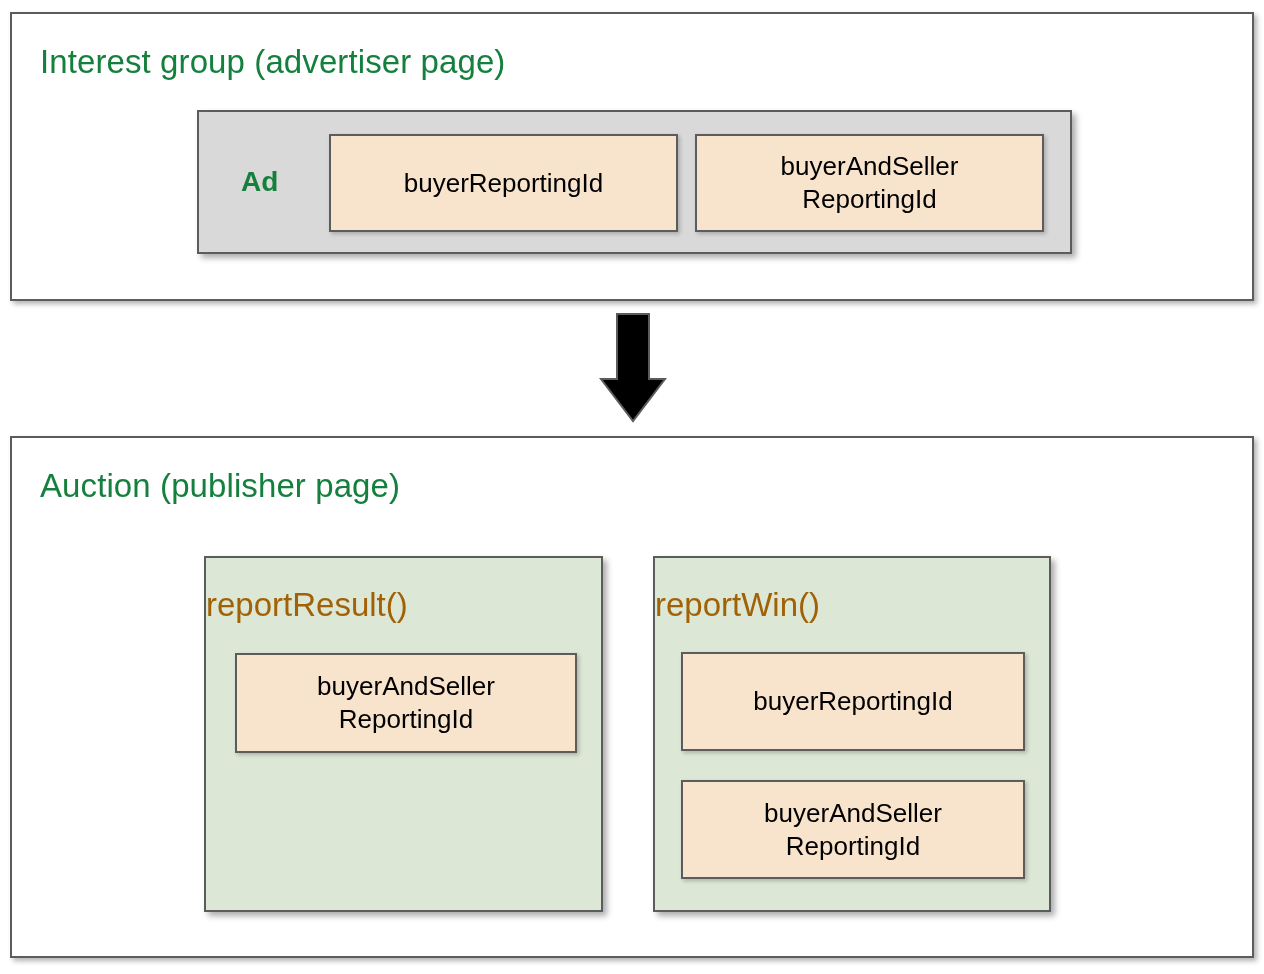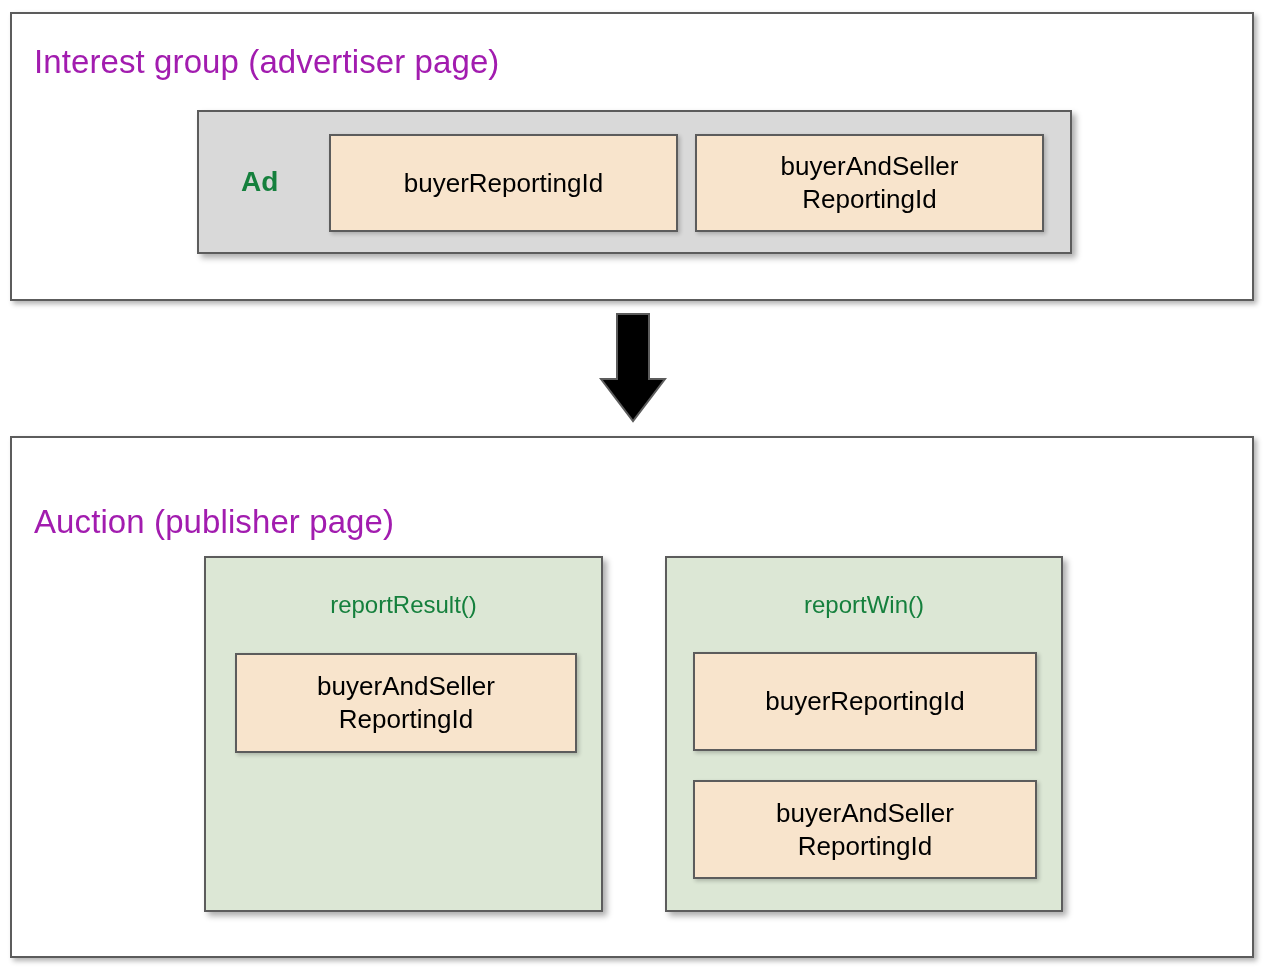--- a/index.html
+++ b/index.html
@@ -37,29 +37,29 @@
   }
   #section-auction {
     left: 10px;
     top: 436px;
     width: 1244px;
     height: 522px;
   }
 
   .section-title {
     position: absolute;
-    left: 22px;
+    left: 28px;
     font-size: 33px;
     line-height: 40px;
     letter-spacing: 0.1px;
-    color: #a21caf;
+    color: #15803d;
     white-space: nowrap;
   }
   #section-interest-group .section-title { top: 28px; }
-  #section-auction .section-title { top: 28px; margin-top: 36px; }
+  #section-auction .section-title { top: 28px; }
 
   
   #ad-container {
     position: absolute;
     left: 185px;
     top: 96px;
     width: 875px;
     height: 144px;
     background: #d9d9d9;
     border: 2px solid #5c5c5c;
@@ -128,31 +128,29 @@
     left: 192px;
     top: 118px;
     width: 399px;
     height: 356px;
   }
   #green-report-win {
     left: 641px;
     top: 118px;
     width: 398px;
     height: 356px;
-    margin-left: 12px;
   }
   .green-title {
     position: absolute;
     left: 0;
     right: 0;
     top: 30px;
-    text-align: center;
-    font-size: 24px;
+    font-size: 33px;
     line-height: 34px;
-    color: #15803d;
+    color: #a16207;
   }
 
   #rr-peach-1 {
     left: 29px;
     top: 95px;
     width: 342px;
     height: 100px;
   }
   #rw-peach-1 {
     left: 26px;

